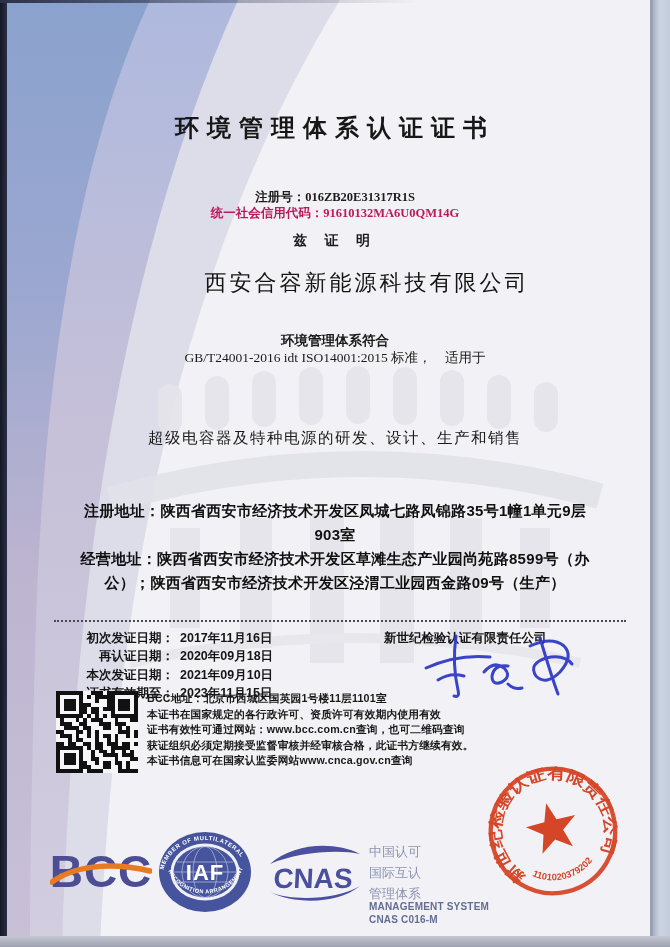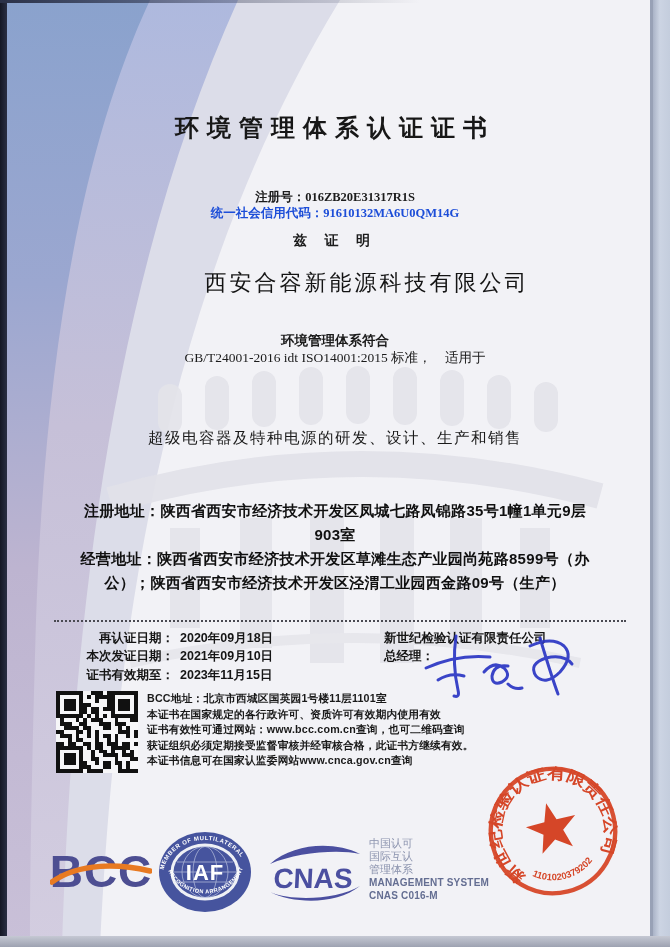--- a/index.html
+++ b/index.html
@@ -22,21 +22,21 @@
   #edge-left{left:0;top:0;width:7px;height:947px;background:linear-gradient(to right,#141724,#2a2f44);z-index:6;}
   #edge-top{left:0;top:0;width:420px;height:3px;background:linear-gradient(to right,#2b3148 0%,rgba(43,49,72,.35) 55%,rgba(43,49,72,0) 100%);z-index:6;}
   #edge-right{left:653px;top:0;width:17px;height:947px;background:linear-gradient(to right,#aab3c7,#ccd4e3 40%,#c4cddd);z-index:6;}
   #edge-right-line{left:650px;top:0;width:3px;height:947px;background:#98a1b6;z-index:6;}
   #edge-bottom{left:0;top:936px;width:670px;height:11px;background:linear-gradient(#c5c8d3,#9da2b1);z-index:6;}
 
   
   .content{z-index:2;color:#1b1b1b;}
   #title{top:112px;font-size:24px;letter-spacing:8px;font-weight:600;color:#171717;}
   #reg-line{top:189px;font-size:12.5px;font-weight:bold;color:#1c1c1c;}
-  #code-line{top:205px;font-size:12.5px;font-weight:bold;color:#1d4ed8;}
+  #code-line{top:205px;font-size:12.5px;font-weight:bold;color:#be185d;}
   #certify{top:232px;font-size:14px;font-weight:bold;letter-spacing:7px;}
   #company{top:268px;font-size:22px;letter-spacing:3px;color:#141414;padding-left:32px;}
   #sys-line{top:332px;font-size:13.5px;font-weight:bold;}
   #std-line{top:349px;font-size:13.5px;}
   #scope{top:428px;font-size:15.5px;letter-spacing:1.5px;color:#1a1a1a;}
   .addr{left:75px;width:520px;text-align:center;font-size:15px;font-weight:bold;line-height:24px;color:#101010;letter-spacing:.3px;}
   #reg-addr{top:499px;}
   #biz-addr{top:547px;}
   #dotted{left:54px;top:620px;width:572px;border-top:2px dotted #4a4a52;z-index:2;}
   #dates{left:56px;top:629px;z-index:2;}
@@ -46,21 +46,21 @@
   #issuer{left:384px;top:629px;z-index:2;font-size:12.5px;font-weight:bold;color:#151515;line-height:18px;}
   #signature{left:412px;top:624px;z-index:3;}
   #qr{left:56px;top:691px;z-index:2;}
   #notes{left:147px;top:691px;width:340px;z-index:2;font-size:10.7px;font-weight:bold;line-height:15.5px;color:#191919;letter-spacing:.2px;}
 
   
   #bcc-logo{left:50px;top:840px;z-index:2;}
   #iaf-logo{left:157px;top:829px;z-index:2;}
   #cnas-logo{left:266px;top:841px;z-index:2;}
   #cnas-text{left:369px;top:837px;z-index:2;line-height:13px;}
-  .cnas-cn{font-size:11px;color:#8b93ae;}
+  .cnas-cn{font-size:13px;color:#8b93ae;margin-top:8px;}
   .cnas-en{font-size:10px;font-weight:bold;color:#646e92;letter-spacing:.2px;}
   #seal{left:479px;top:757px;z-index:4;mix-blend-mode:multiply;opacity:.95;}
 </style>
 </head>
 <body>
 
 <svg id="bands" class="abs" width="360" height="947" viewBox="0 0 360 947">
   <defs>
     <linearGradient id="gradB" x1="0" y1="0" x2="0" y2="1">
       <stop offset="0" stop-color="#aeb9de"></stop>
@@ -109,36 +109,39 @@
 <div id="sys-line" class="abs center serif content">环境管理体系符合</div>
 <div id="std-line" class="abs center serif content">GB/T24001-2016 idt ISO14001:2015 标准，　适用于</div>
 <div id="scope" class="abs center serif content">超级电容器及特种电源的研发、设计、生产和销售</div>
 <div id="reg-addr" class="abs addr sans content">注册地址：陕西省西安市经济技术开发区凤城七路凤锦路35号1幢1单元9层903室</div>
 <div id="biz-addr" class="abs addr sans content">经营地址：陕西省西安市经济技术开发区草滩生态产业园尚苑路8599号（办公）；陕西省西安市经济技术开发区泾渭工业园西金路09号（生产）</div>
 
 <div id="dotted" class="abs"></div>
 
 <div id="dates" class="abs sans">
   <div class="drow">
+    <span class="dlabel">初次发证日期：</span>
+    <span class="dval">2017年11月16日</span>
+  </div>
+  <div class="drow">
     <span class="dlabel">再认证日期：</span>
     <span class="dval">2020年09月18日</span>
   </div>
   <div class="drow">
     <span class="dlabel">本次发证日期：</span>
     <span class="dval">2021年09月10日</span>
   </div>
   <div class="drow">
     <span class="dlabel">证书有效期至：</span>
     <span class="dval">2023年11月15日</span>
   </div>
 </div>
 
 <div id="issuer" class="abs sans">
   <div>新世纪检验认证有限责任公司</div>
-  <div>总经理：</div>
 </div>
 
 <svg id="signature" class="abs" width="175" height="85" viewBox="0 0 175 85">
   <g stroke="#2b36c4" stroke-width="3" fill="none" stroke-linecap="round" opacity=".92">
     <path d="M14,44 Q45,30 78,33"></path>
     <path d="M44,12 Q40,40 46,66 Q48,74 42,72"></path>
     <path d="M26,56 Q38,48 52,52"></path>
     <path d="M72,48 q10,-12 20,-4 q8,8 -2,14 q-10,4 -10,-6 q2,-12 16,-10"></path>
     <path d="M96,60 q6,6 14,4"></path>
     <path d="M118,22 Q140,12 152,22 Q162,32 148,48 Q134,62 124,52 Q116,40 134,34 Q152,30 160,40"></path>

